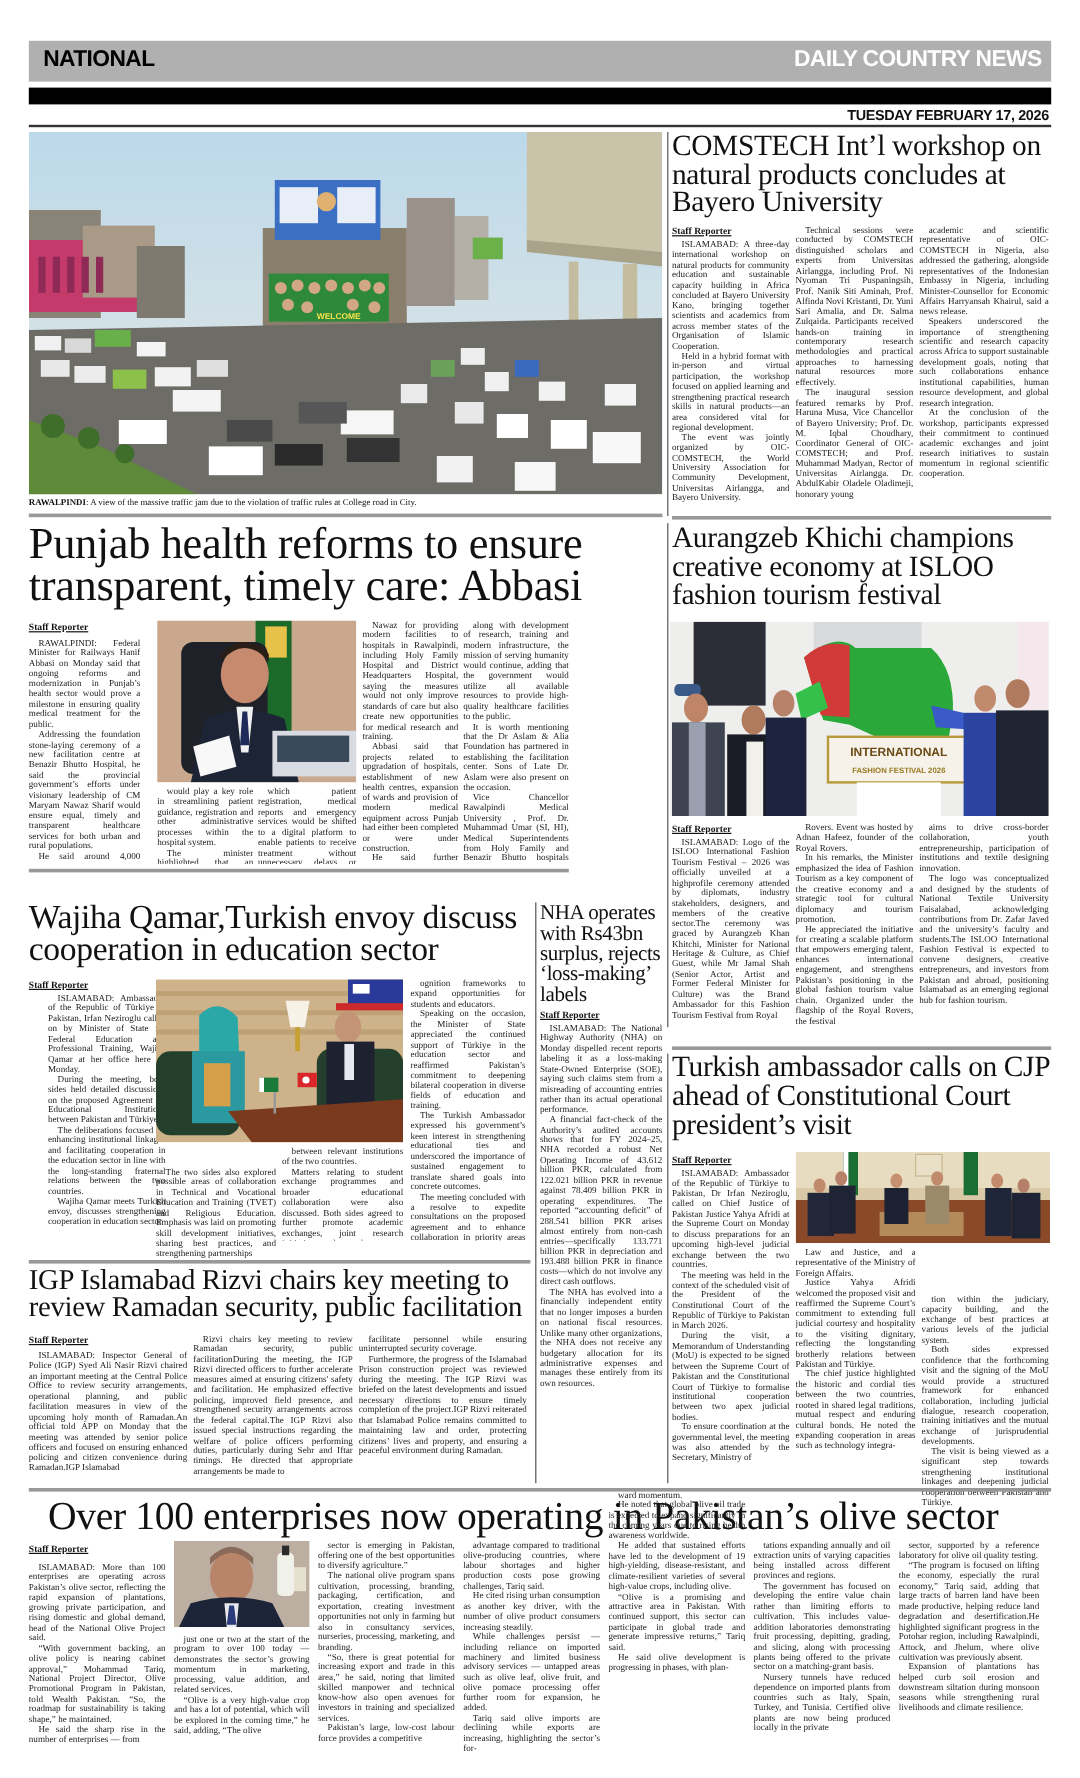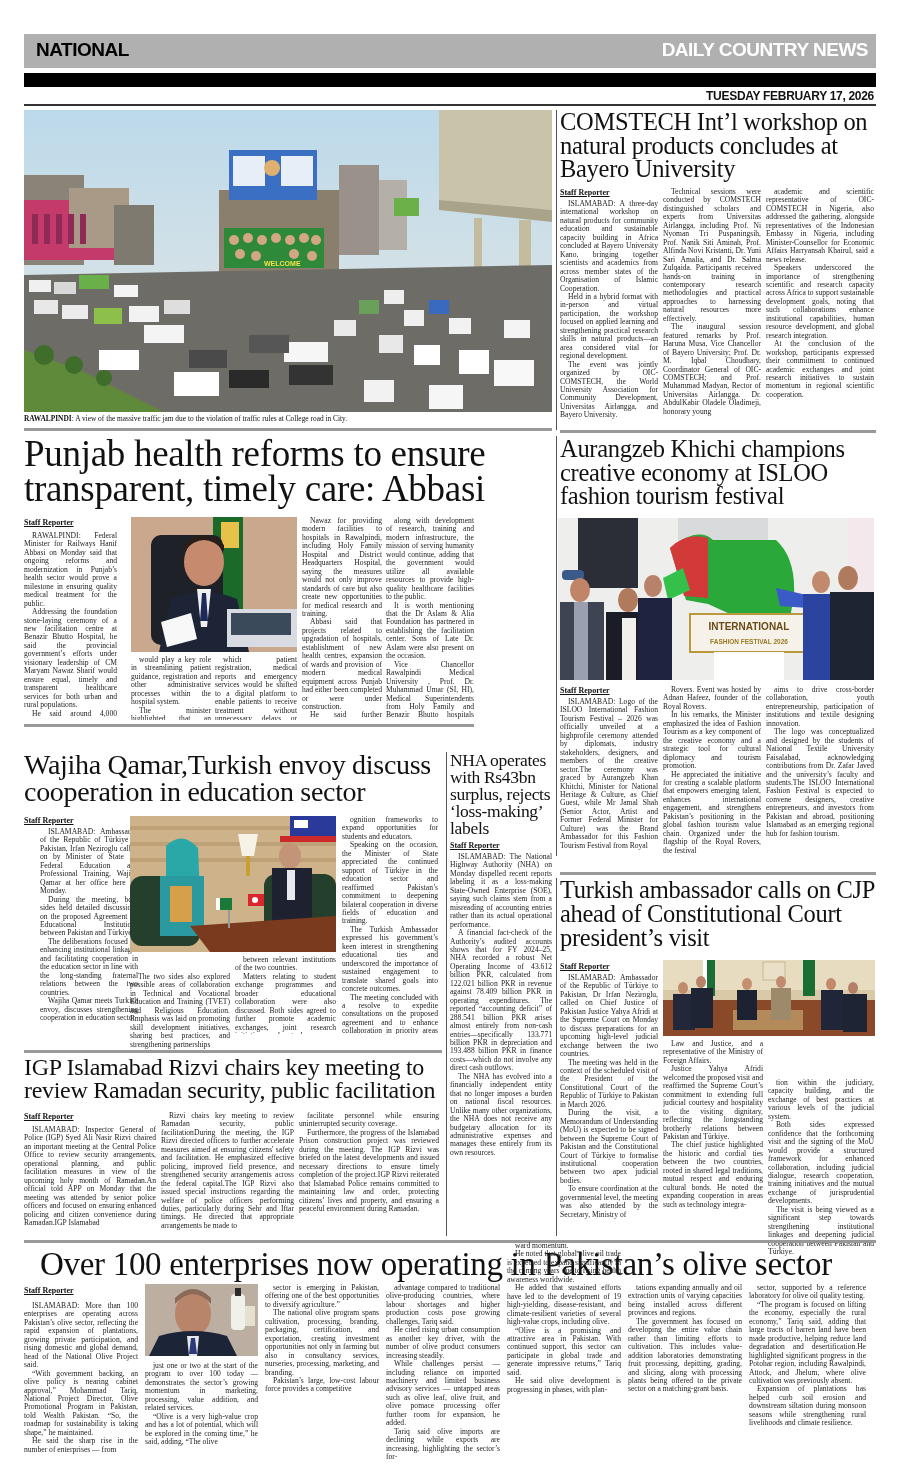--- a/index.html
+++ b/index.html
@@ -395,36 +395,38 @@
     <rect x="100" y="22" width="10" height="20" fill="#e6e0d0"></rect>
   </svg>
 </div>
 <div class="col" style="left:145px; top:1362px; width:113px; height:108px;">
     <p>just one or two at the start of the program to over 100 today — demonstrates the sector’s growing momentum in marketing, processing, value addition, and related services.</p>
     <p>“Olive is a very high-value crop and has a lot of potential, which will be explored in the coming time,” he said, adding, “The olive</p>
   </div>
 <div class="col" style="left:265px; top:1284px; width:114px; height:186px;">
     <p>sector is emerging in Pakistan, offering one of the best opportunities to diversify agriculture.”</p>
     <p>The national olive program spans cultivation, processing, branding, packaging, certification, and exportation, creating investment opportunities not only in farming but also in consultancy services, nurseries, processing, marketing, and branding.</p>
+    <p>“So, there is great potential for increasing export and trade in this area,” he said, noting that limited skilled manpower and technical know-how also open avenues for investors in training and specialized services.</p>
     <p>Pakistan’s large, low-cost labour force provides a competitive</p>
   </div>
 <div class="col" style="left:386px; top:1284px; width:114px; height:186px;">
     <p>advantage compared to traditional olive-producing countries, where labour shortages and higher production costs pose growing challenges, Tariq said.</p>
     <p>He cited rising urban consumption as another key driver, with the number of olive product consumers increasing steadily.</p>
     <p>While challenges persist — including reliance on imported machinery and limited business advisory services — untapped areas such as olive leaf, olive fruit, and olive pomace processing offer further room for expansion, he added.</p>
     <p>Tariq said olive imports are declining while exports are increasing, highlighting the sector’s for-</p>
   </div>
 <div class="col" style="left:507px; top:1226px; width:114px; height:186px;margin-top:16px;">
     <p>ward momentum.</p>
     <p>He noted that global olive oil trade is expected to expand significantly in the coming years due to rising health awareness worldwide.</p>
     <p>He added that sustained efforts have led to the development of 19 high-yielding, disease-resistant, and climate-resilient varieties of several high-value crops, including olive.</p>
     <p>“Olive is a promising and attractive area in Pakistan. With continued support, this sector can participate in global trade and generate impressive returns,” Tariq said.</p>
     <p>He said olive development is progressing in phases, with plan-</p>
   </div>
 <div class="col" style="left:628px; top:1284px; width:114px; height:186px;">
     <p>tations expanding annually and oil extraction units of varying capacities being installed across different provinces and regions.</p>
     <p>The government has focused on developing the entire value chain rather than limiting efforts to cultivation. This includes value-addition laboratories demonstrating fruit processing, depitting, grading, and slicing, along with processing plants being offered to the private sector on a matching-grant basis.</p>
+    <p>Nursery tunnels have reduced dependence on imported plants from countries such as Italy, Spain, Turkey, and Tunisia. Certified olive plants are now being produced locally in the private</p>
   </div>
 <div class="col" style="left:749px; top:1284px; width:117px; height:186px;">
     <p>sector, supported by a reference laboratory for olive oil quality testing.</p>
     <p>“The program is focused on lifting the economy, especially the rural economy,” Tariq said, adding that large tracts of barren land have been made productive, helping reduce land degradation and desertification.He highlighted significant progress in the Potohar region, including Rawalpindi, Attock, and Jhelum, where olive cultivation was previously absent.</p>
     <p>Expansion of plantations has helped curb soil erosion and downstream siltation during monsoon seasons while strengthening rural livelihoods and climate resilience.</p>
   </div>
 
 </body></html>

